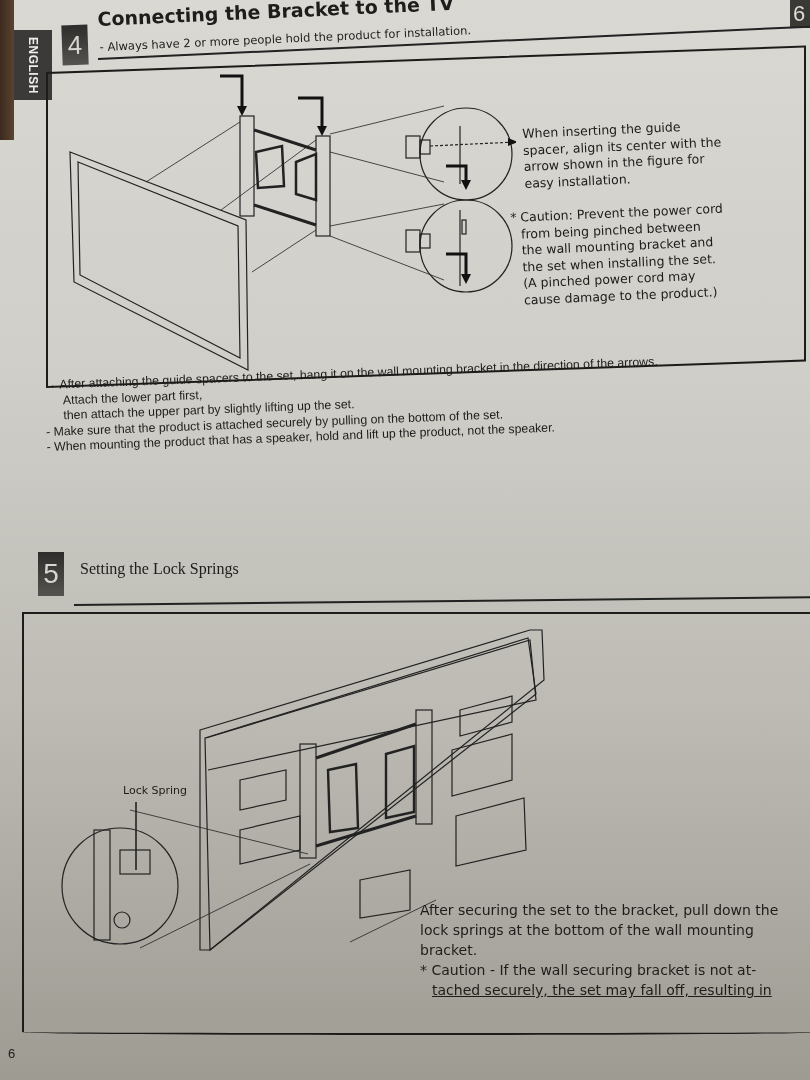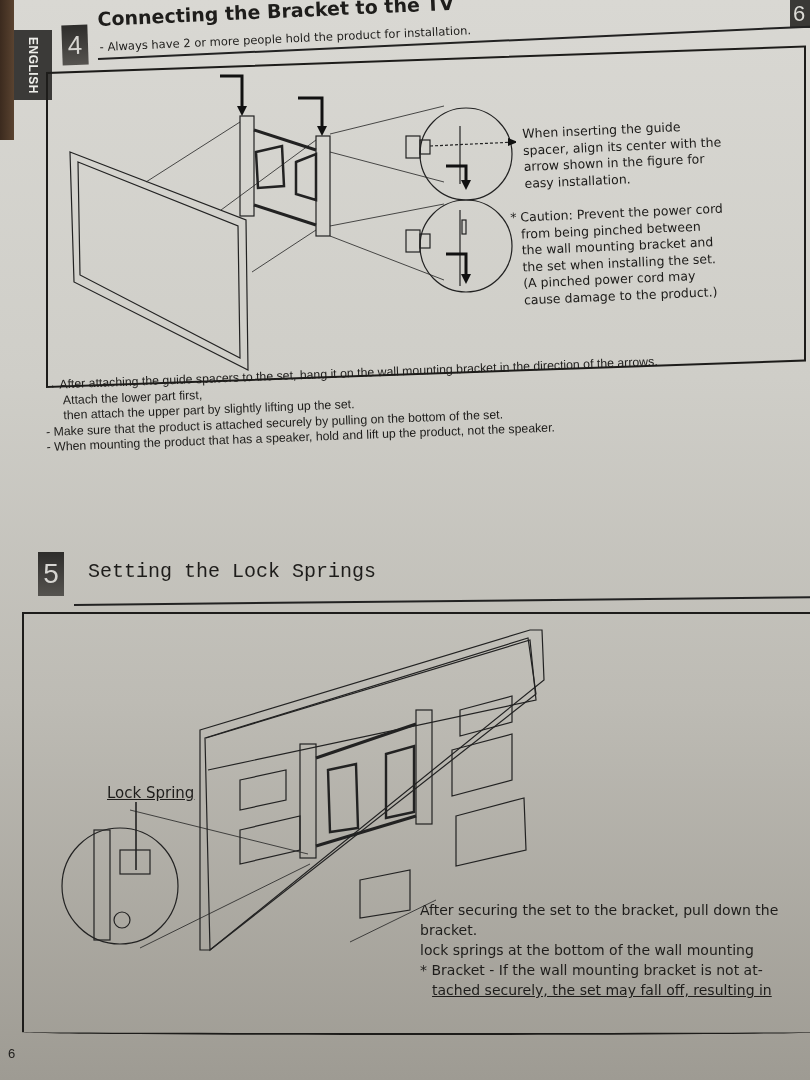--- a/index.html
+++ b/index.html
@@ -64,25 +64,25 @@
   .note-block { position: absolute; font-size: 12.5px; line-height: 16.5px; color: #1c1b19; }
   .note-right-1 { left: 522px; top: 126px; transform: rotate(-2.5deg); transform-origin: left top; width: 210px; }
   .note-right-2 { left: 510px; top: 210px; transform: rotate(-2.5deg); transform-origin: left top; width: 220px; }
   .note-right-2 .bullet { display:inline-block; width: 10px; }
   .instr {
     position: absolute; left: 44px; top: 378px; font-size: 12.3px; line-height: 15.5px;
     transform: rotate(-2.2deg); transform-origin: left top; font-family: "Liberation Sans", sans-serif;
     white-space: nowrap;
   }
   .instr div.indent { padding-left: 18px; }
-  .title-5 { position: absolute; left: 88px; top: 560px; font-size: 20px; font-family: Liberation Mono, monospace; }
+  .title-5 { position: absolute; left: 80px; top: 560px; font-size: 16px; font-family: Liberation Serif, serif; }
   .note-5 { position: absolute; left: 412px; top: 900px; font-size: 14px; line-height: 20px; width: 360px; margin-left: 8px; }
   .note-5 .caution { padding-left: 0; }
   .note-5 .cont { padding-left: 12px; text-decoration: underline; }
-  .lock-label { position: absolute; left: 107px; top: 784px; font-size: 15px; text-decoration: underline; }
+  .lock-label { position: absolute; left: 123px; top: 784px; font-size: 11px; }
   .page-num { position: absolute; left: 8px; top: 1046px; font-size: 13px; font-family: "Liberation Sans", sans-serif; }
   svg.fig { position: absolute; }
 </style>
 </head>
 <body>
 
 <div class="wood"></div>
 
 <div class="lang-tab">
   <span>ENGLISH</span>
@@ -206,19 +206,19 @@
     <rect x="60" y="230" width="30" height="24"></rect>
     <circle cx="62" cy="300" r="8"></circle>
     <line x1="76" y1="182" x2="76" y2="250" stroke-width="1.6"></line>
   </g>
 </svg>
 
 <div class="lock-label">Lock Spring</div>
 
 <div class="note-5">
   <div>After securing the set to the bracket, pull down the</div>
+  <div>lock springs at the bottom of the wall mounting</div>
   <div>bracket.</div>
-  <div>lock springs at the bottom of the wall mounting</div>
-  <div class="caution">* Bracket - If the wall mounting bracket is not at-</div>
+  <div class="caution">* Caution - If the wall securing bracket is not at-</div>
   <div class="cont">tached securely, the set may fall off, resulting in</div>
 </div>
 
 <div class="page-num">6</div>
 
 </body></html>

